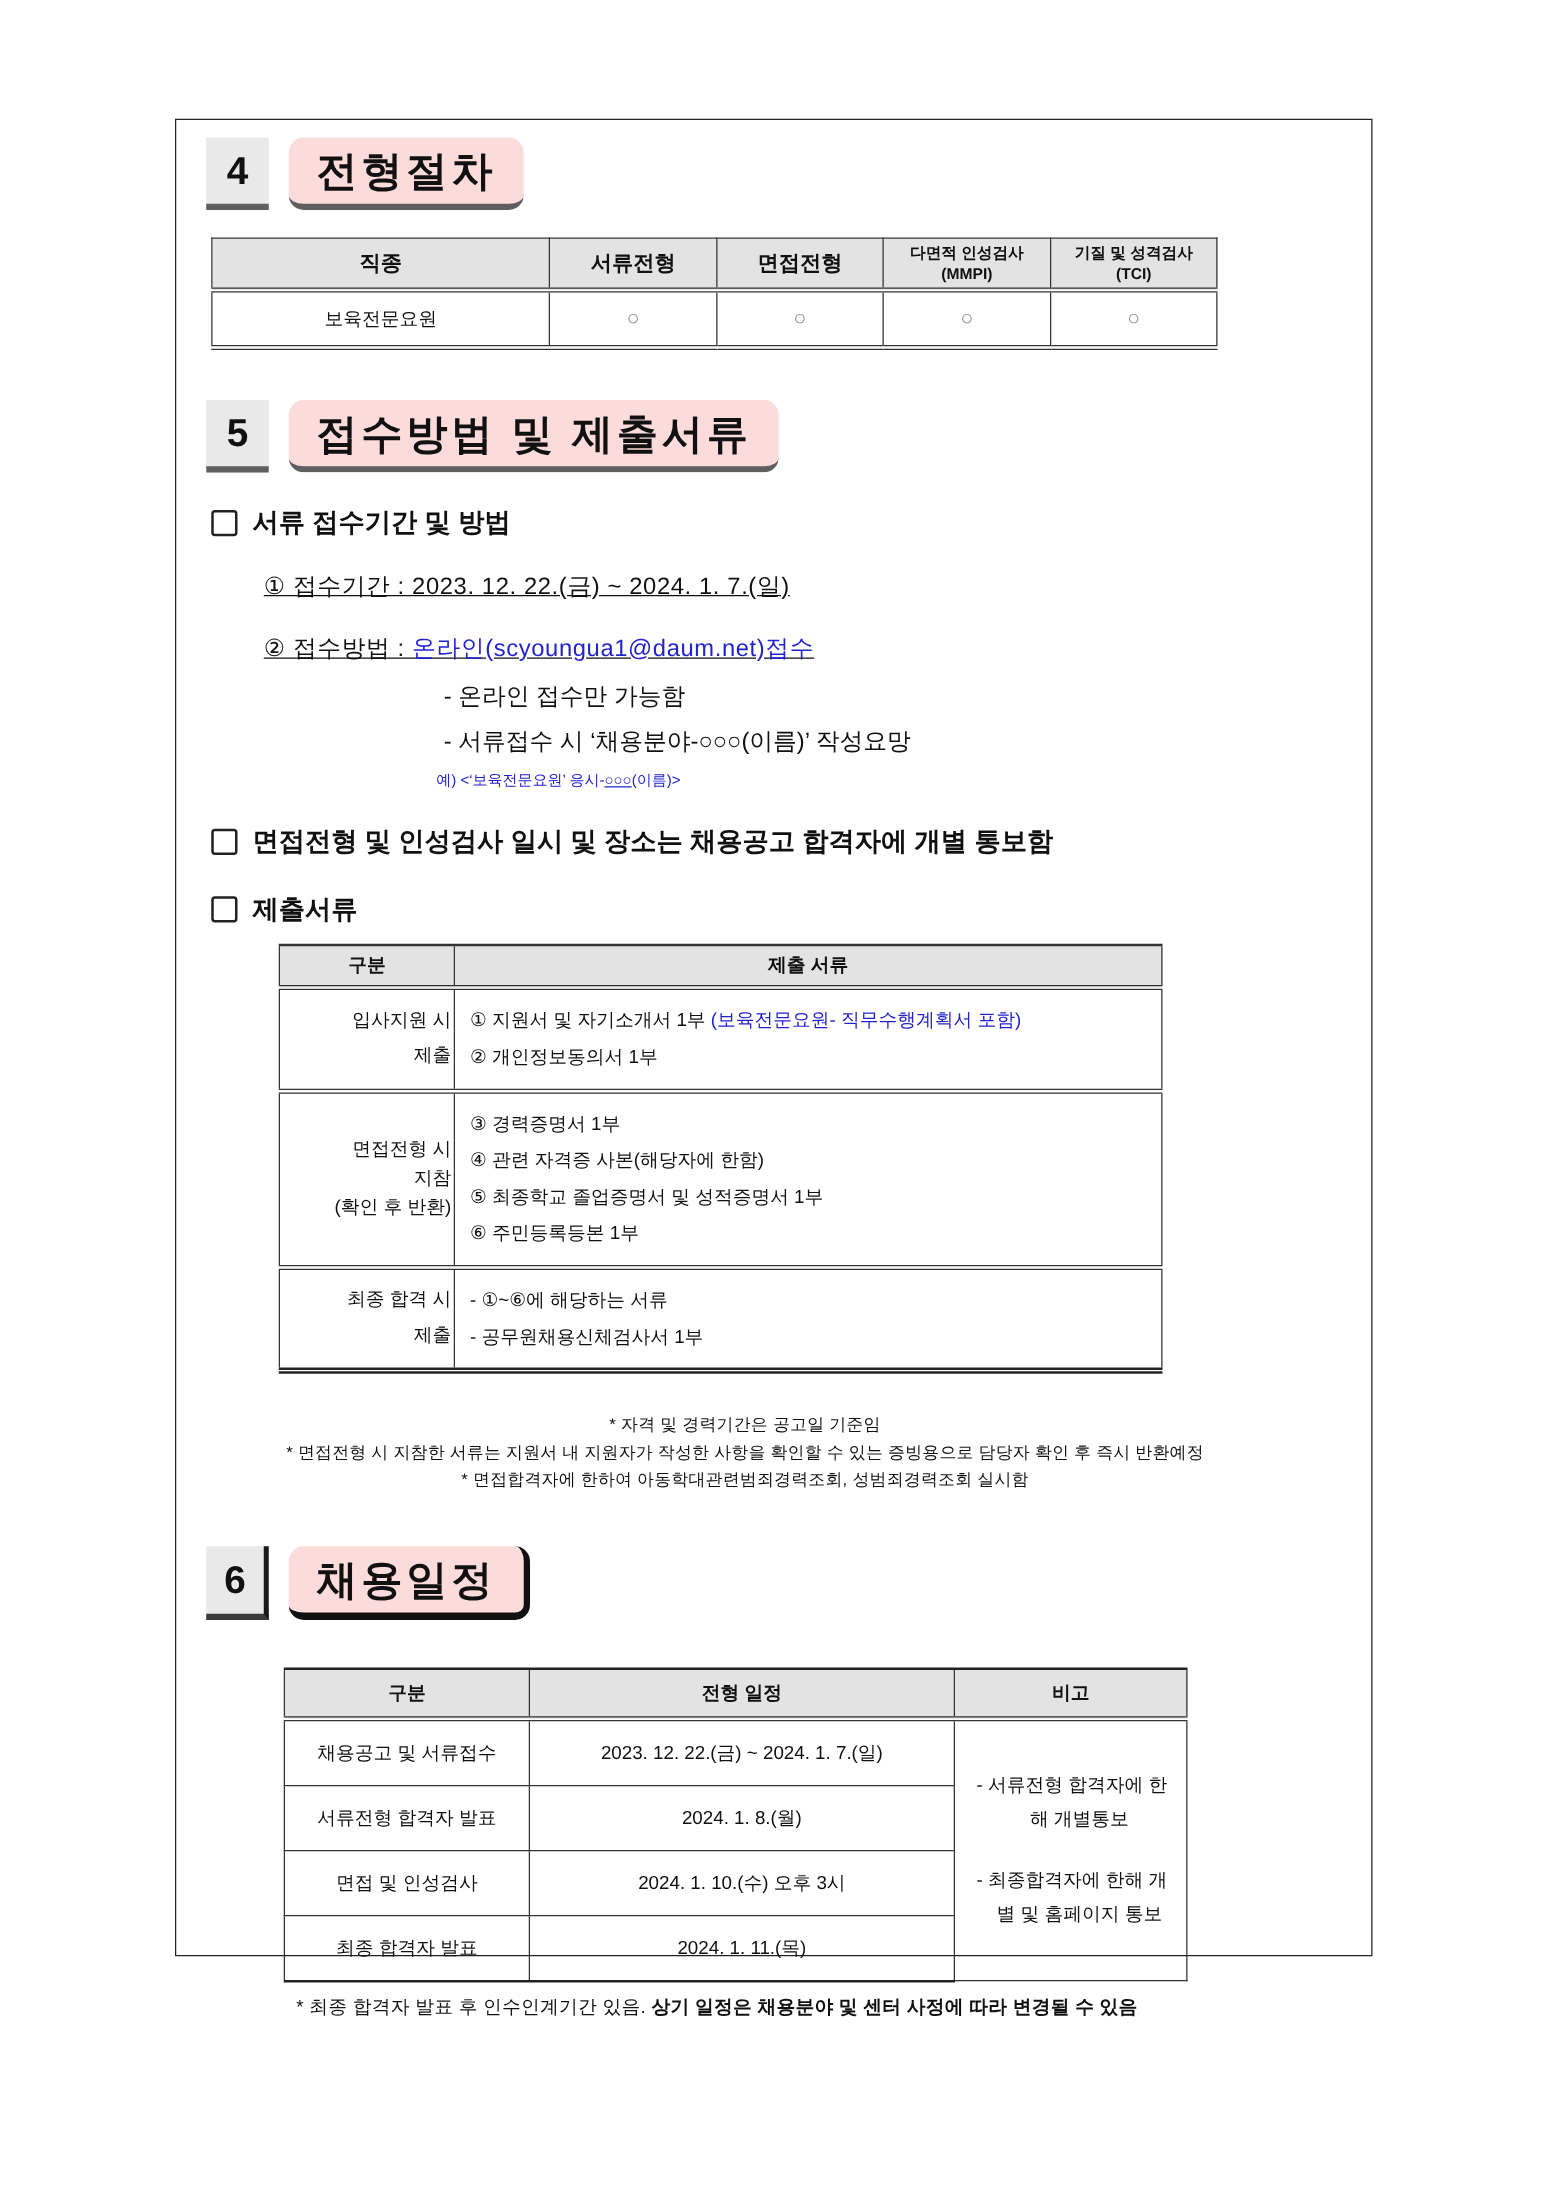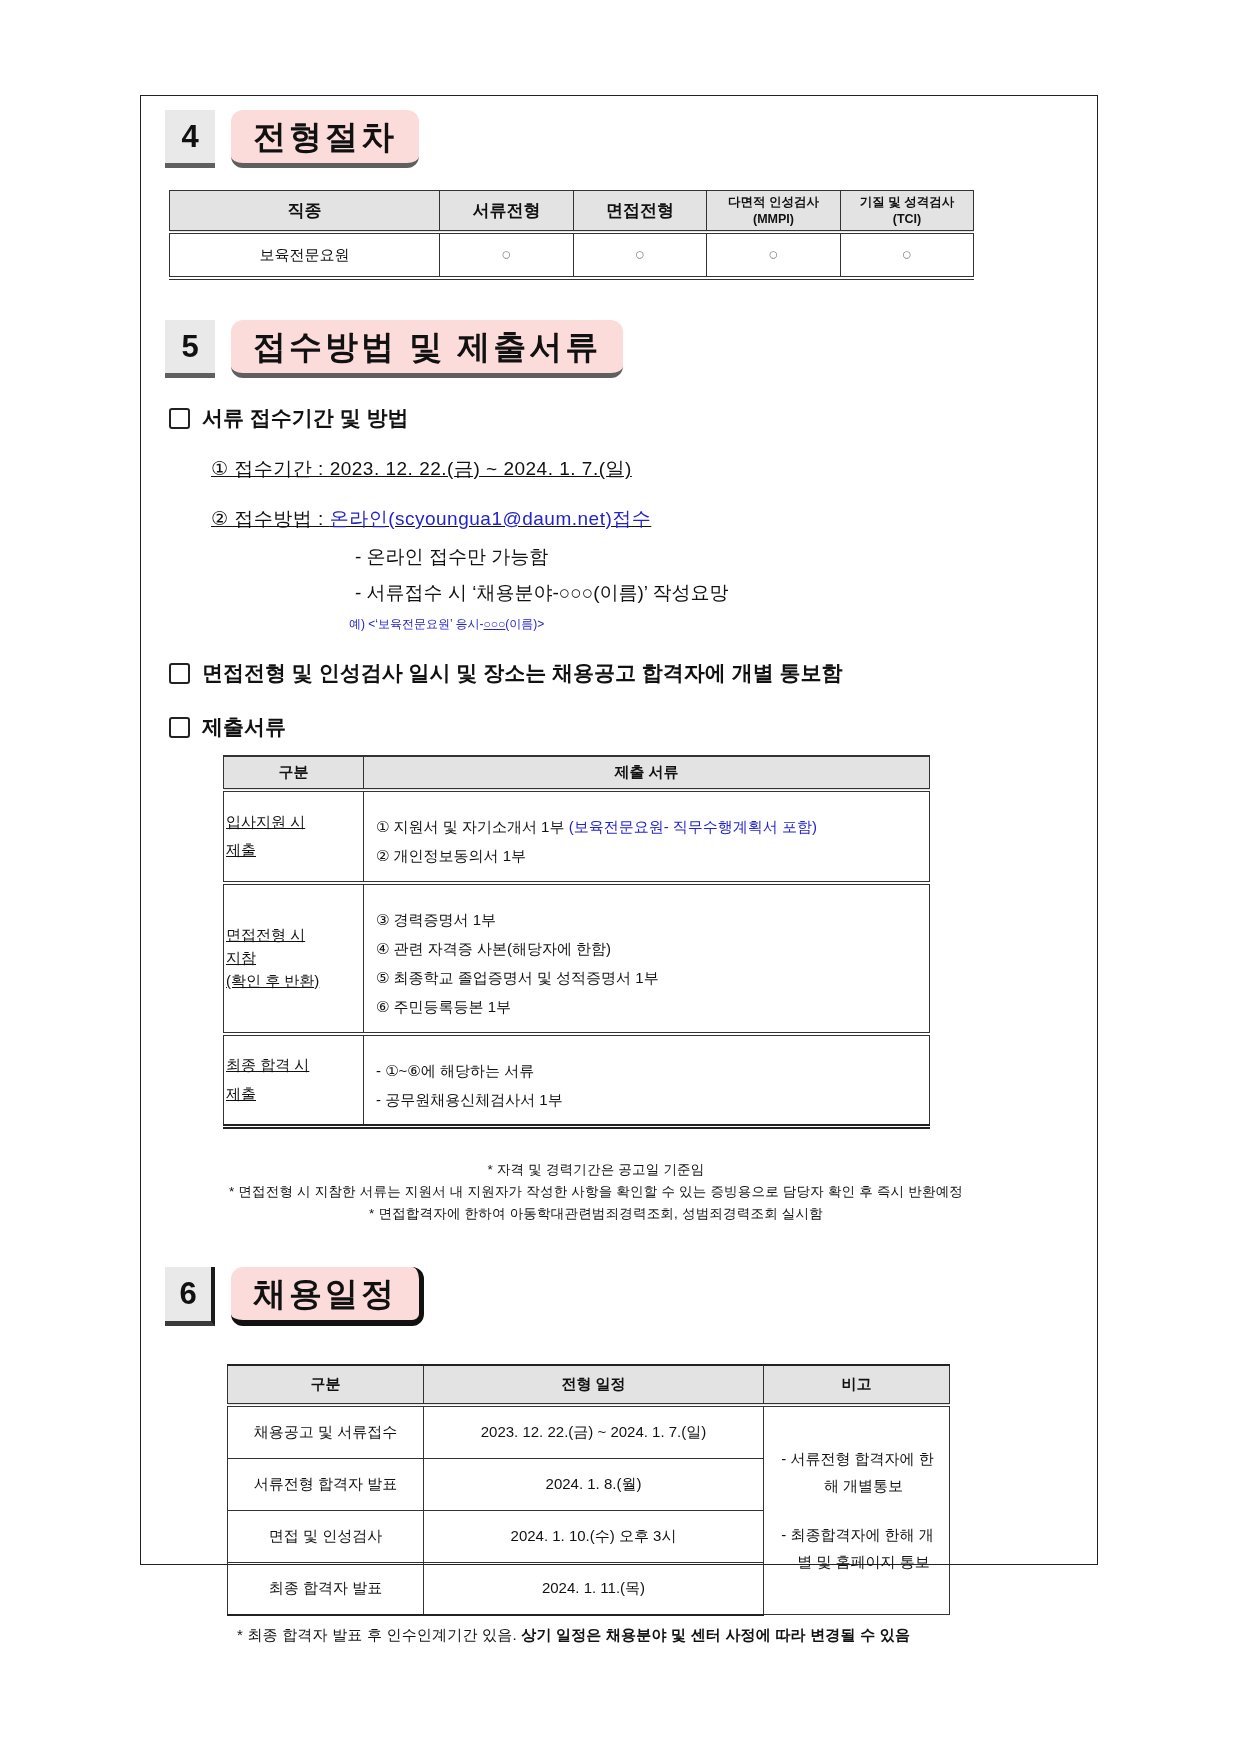--- a/index.html
+++ b/index.html
@@ -30,22 +30,22 @@
   .line { font-size:19px; margin:24px 0 12px 42px; letter-spacing:0.5px;text-decoration:underline; }
   .subline { font-size:19px; margin:10px 0 10px 186px; }
   .example { font-size:12px; margin:4px 0 18px 180px; color:#2323cc; }
   .blue { color:#2323cc; }
   .u { text-decoration:underline; }
 
   
   .t2 { width:706px; margin:14px 0 26px 58px; table-layout:fixed; }
   .t2 th { background:#e3e3e3; border:1px solid #333; border-bottom:4px double #333; border-top:2px solid #333; font-size:15px; font-weight:bold; padding:6px 2px; }
   .t2 td { border:1px solid #333; font-size:15px; vertical-align:middle; }
-  .t2 .lab { text-align:left; line-height:1.9; padding:0 2px;text-decoration:underline; }
-  .t2 .docs { padding:20px 6px 10px 12px; line-height:1.95; }
+  .t2 .lab { text-align:right; line-height:1.9; padding:0 2px; }
+  .t2 .docs { padding:10px 6px 10px 12px; line-height:1.95; }
   .t2 tr.sep td { border-top:4px double #333; }
   .t2 tr.last td { border-bottom:5px double #222; }
 
   .notes { margin:30px 0 0 16px; width:830px;text-align:center; }
   .note { font-size:13.5px; line-height:1.62; padding-left:15px; text-indent:-15px; letter-spacing:0.2px; }
 
   
   .t3 { width:722px; margin:38px 0 10px 62px; table-layout:fixed; }
   .t3 th { background:#e3e3e3; border:1px solid #333; border-top:2px solid #222; border-bottom:4px double #333; font-size:15px; font-weight:bold; padding:9px 2px; }
   .t3 td { border:1px solid #333; font-size:15px; text-align:center; padding:16px 4px; }

